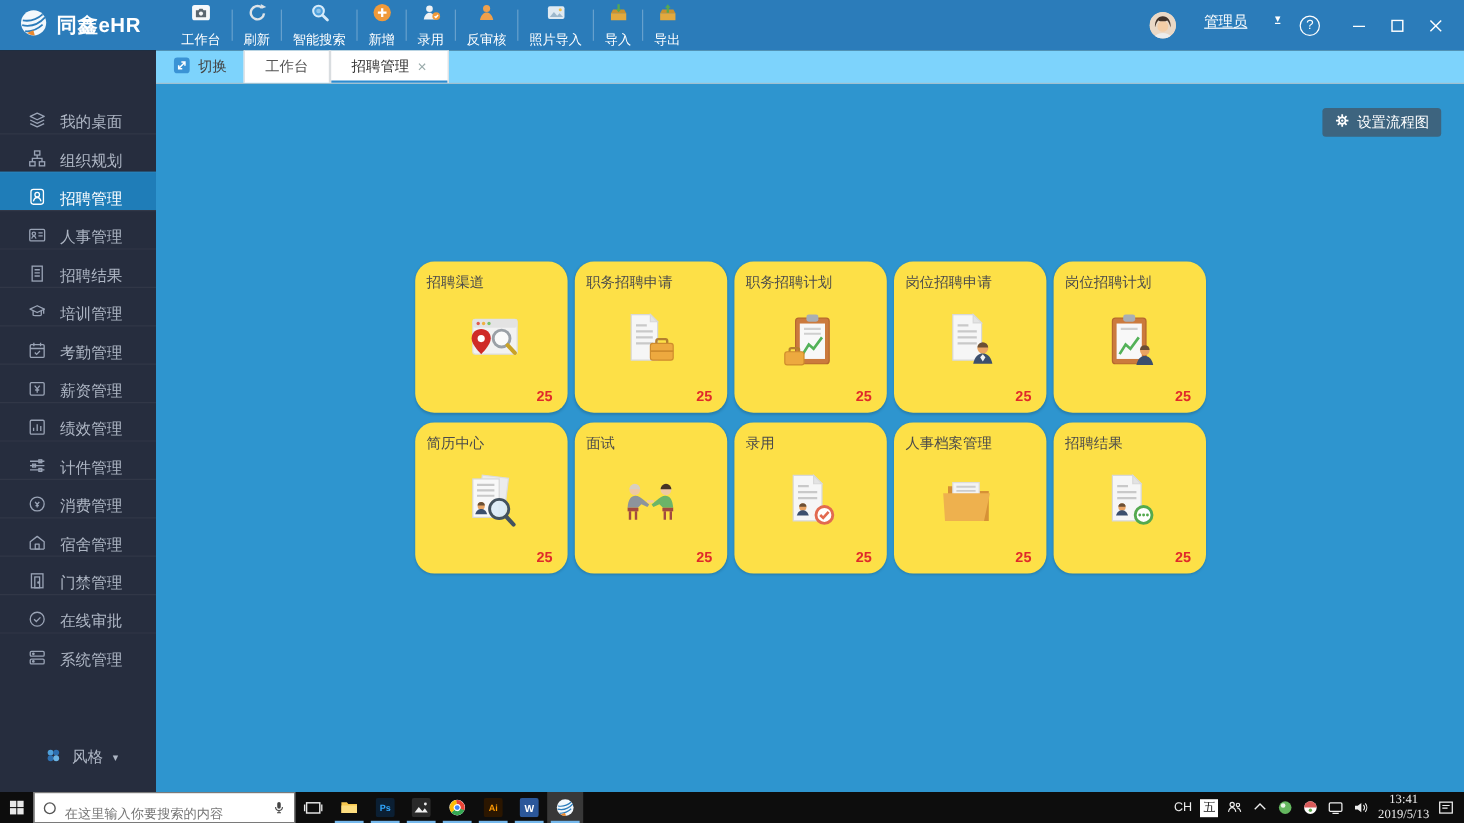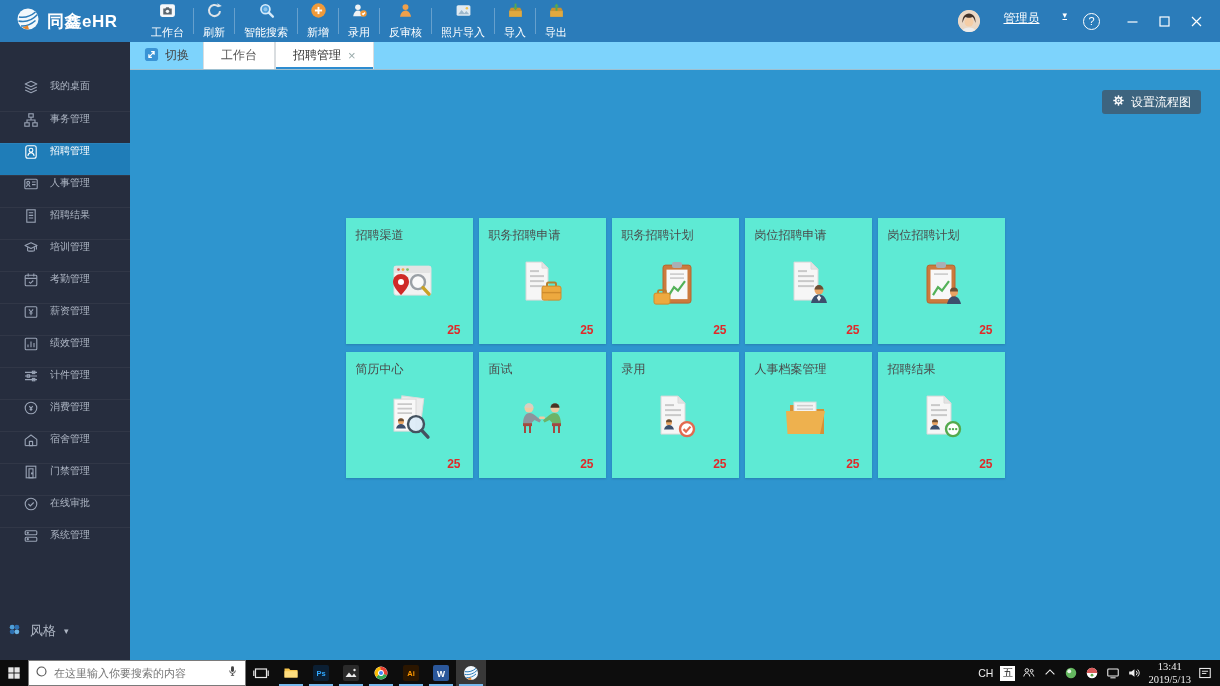--- a/index.html
+++ b/index.html
@@ -20,53 +20,53 @@
   .userchip { display:flex; align-items:flex-start; gap:23px; font-size:12px; cursor:pointer;text-decoration:underline; }
   .avatar { width:22px; height:22px; border-radius:50%; overflow:hidden; display:inline-block; background:#ead8c6; }
   .caret { font-size:9px; }
   .helpbtn { width:17px; height:17px; border:1.4px solid #fff; border-radius:50%; font-size:11px; display:flex; align-items:center; justify-content:center; cursor:pointer; }
   .winctrl { display:flex; align-items:center; }
   .winbtn { width:32px; height:42px; display:flex; align-items:center; justify-content:center; cursor:pointer; }
 
   
   .bodywrap { flex:1; display:flex; min-height:0; }
   .sidebar { width:130px; background:#262d3e; position:relative; padding-top:37px; flex:0 0 130px; }
-  .side-item { height:32px; display:flex; align-items:flex-start; gap:11px; padding-left:23px; color:#aeb6c4; font-size:10px; cursor:pointer; border-top:1px solid rgba(255,255,255,.05); }
+  .side-item { height:32px; display:flex; align-items:flex-end; gap:11px; padding-left:23px; color:#aeb6c4; font-size:13px; cursor:pointer; border-top:1px solid rgba(255,255,255,.05); }
   .side-item:first-child { border-top:none; }
   .side-item svg { width:16px; height:16px; flex:0 0 16px; }
   .side-item.active { background:#1f7db8; color:#fff; }
-  .style-picker { position:absolute; bottom:20px; left:7px; display:flex; align-items:center; gap:8px; color:#aeb6c4; font-size:13px; cursor:pointer; }
+  .style-picker { position:absolute; bottom:20px; left:37px; display:flex; align-items:center; gap:8px; color:#aeb6c4; font-size:13px; cursor:pointer; }
   .style-picker svg { width:15px; height:15px; }
   .scaret { font-size:9px; }
 
   .mainwrap { flex:1; display:flex; flex-direction:column; min-width:0; }
   
   .tabbar { height:28px; background:#7dd3fc; border-bottom:1px solid #9fc0d0; display:flex; align-items:stretch; flex:0 0 28px; }
   .switchbtn { display:flex; align-items:center; gap:6px; padding:0 14px; font-size:12px; color:#444; cursor:pointer; }
   .switchbtn svg { width:15px; height:15px; }
   .tab { display:flex; align-items:center; gap:7px; padding:0 17px; background:#fff; border-left:1px solid #d9dde0; border-right:1px solid #d9dde0; font-size:12px; color:#555; cursor:pointer; }
   .tab.active { box-shadow:inset 0 -2px 0 #2d8cd0; color:#333; }
   .tabclose { color:#9aa; font-size:13px; line-height:1; cursor:pointer; }
 
   
   .content { flex:1; background:#2e95cf; position:relative; overflow:hidden; }
   .flowbtn { position:absolute; top:20px; right:19px; background:#3d647f; color:#fff; border:none; border-radius:3px; height:24px; display:flex; align-items:center; gap:6px; padding:0 10px; font-size:12px; font-family:inherit; cursor:pointer; }
   .flowbtn svg { width:13px; height:13px; }
   .cards { display:grid; grid-template-columns:repeat(5,127px); grid-auto-rows:126px; gap:8px 6px; width:659px; margin:148px auto 0; }
-  .card { background:#5eead4; border-radius:0; position:relative; padding:9px 10px; box-shadow:0 1px 2px rgba(0,0,0,.15); cursor:pointer; }
+  .card { background:#fde047; border-radius:16px; position:relative; padding:9px 10px; box-shadow:0 1px 2px rgba(0,0,0,.15); cursor:pointer; }
   .card-title { font-size:12px; color:#4a4a4a; }
   .card-icon { position:absolute; top:50%; left:50%; transform:translate(-50%,-44%); }
   .card-icon svg { width:60px; height:52px; display:block; }
   .card-count { position:absolute; right:12px; bottom:7px; color:#e02a2a; font-weight:bold; font-size:12px; }
 
   
   .taskbar { height:26px; background:#0d0d0d; display:flex; align-items:center; color:#eee; flex:0 0 26px; }
   .startbtn { width:28px; height:26px; display:flex; align-items:center; justify-content:center; cursor:pointer; }
   .startbtn svg { width:14px; height:14px; }
-  .searchbox { width:218px; height:26px; background:#fff; border:1px solid #7a7a7a; display:flex; align-items:center; gap:6px; padding:0 6px; }
+  .searchbox { width:218px; height:26px; background:#fff; border:1px solid #7a7a7a; display:flex; align-items:flex-end; gap:6px; padding:0 6px; }
   .searchbox svg { width:13px; height:13px; flex:0 0 13px; }
   .searchbox input { border:none; outline:none; flex:1; font-size:11px; color:#333; font-family:inherit; background:transparent; min-width:0; }
   .tk-icon { width:30px; height:26px; display:flex; align-items:center; justify-content:center; position:relative; cursor:pointer; }
   .tk-icon svg { width:16px; height:16px; }
   .tk-icon.open::after { content:""; position:absolute; left:3px; right:3px; bottom:0; height:2px; background:#76b9ed; }
   .tk-icon.activeapp { background:rgba(255,255,255,.18); }
   .tray { margin-left:auto; display:flex; align-items:center; gap:7px; padding-right:8px; font-size:10.5px; }
   .tray svg { width:14px; height:14px; display:block; }
   .imebox { background:#fff; color:#111; width:15px; height:15px; display:flex; align-items:center; justify-content:center; font-size:10px; }
   .clockblk { text-align:center; line-height:1.25; font-size:10.5px; white-space:nowrap;font-family:Liberation Serif, serif; }
@@ -215,21 +215,21 @@
             </svg></span>
         <span>我的桌面</span>
       </div>
       <div class="side-item">
         <span><svg viewBox="0 0 16 16" fill="none" stroke="#99a3b5" stroke-width="1.1">
               <rect x="5.8" y="1.8" width="4.4" height="3.4"></rect>
               <rect x="1.8" y="10.8" width="4.4" height="3.4"></rect>
               <rect x="9.8" y="10.8" width="4.4" height="3.4"></rect>
               <path d="M8 5.2V8M4 10.8V8h8v2.8"></path>
             </svg></span>
-        <span>事务管理</span>
+        <span>组织规划</span>
       </div>
       <div class="side-item active">
         <span><svg viewBox="0 0 16 16" fill="none" stroke="#ffffff" stroke-width="1.1">
               <rect x="2.8" y="1.8" width="10.4" height="12.4" rx="2"></rect>
               <circle cx="8" cy="6.2" r="1.9"></circle>
               <path d="M4.8 11.8c.6-2.2 1.9-3.2 3.2-3.2s2.6 1 3.2 3.2"></path>
             </svg></span>
         <span>招聘管理</span>
       </div>
       <div class="side-item">

